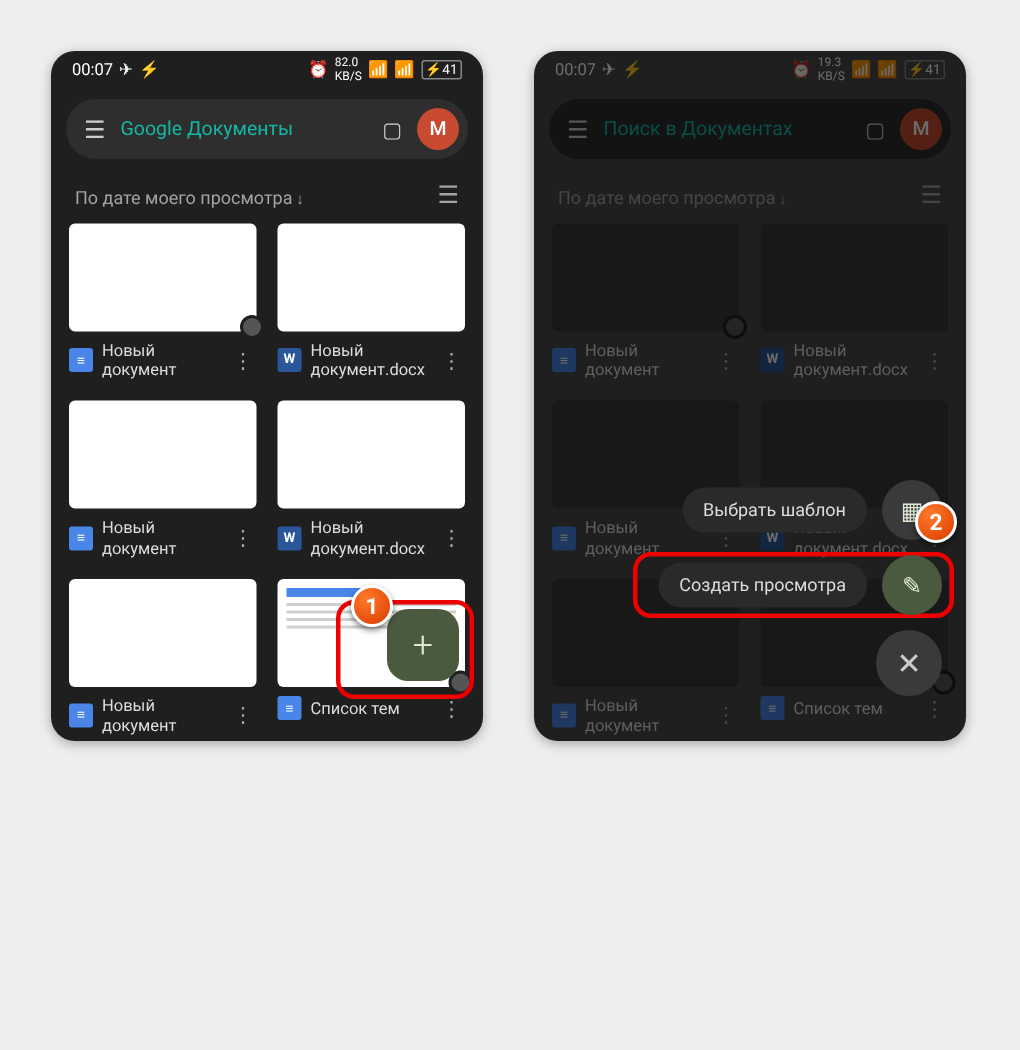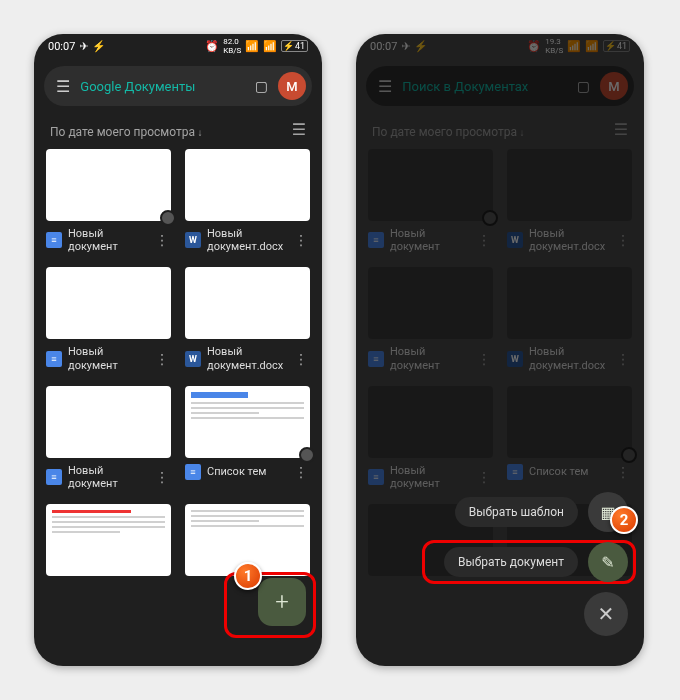--- a/index.html
+++ b/index.html
@@ -1,17 +1,17 @@
 <!DOCTYPE html>
 <html><head>
   <meta charset="utf-8">
   <style>
     * { margin: 0; padding: 0; box-sizing: border-box; }
     body { background: #eee; font-family: Roboto, Arial, sans-serif; display: flex; gap: 34px; padding: 34px; }
-    .phone { width: 288px; height: 632px; background: #1f1f1f; border-radius: 29px; overflow: hidden; position: relative; box-shadow: 0 2px 8px rgba(0,0,0,0.3); }
+    .phone { width: 288px; height: 460px; background: #1f1f1f; border-radius: 16px; overflow: hidden; position: relative; box-shadow: 0 2px 8px rgba(0,0,0,0.3); }
     .phone.dimmed .phone-content { filter: brightness(0.42); }
     .phone-content { width: 100%; height: 100%; position: relative; }
     .status-bar { height: 24px; display: flex; justify-content: space-between; align-items: center; padding: 0 14px; color: #fff; font-size: 11px; }
     .status-left, .status-right { display: flex; gap: 4px; align-items: center; }
     .search-bar { margin: 8px 10px; height: 40px; background: #2e2e2e; border-radius: 20px; display: flex; align-items: center; padding: 0 6px 0 12px; gap: 10px; }
     .hamburger { color: #ccc; font-size: 16px; }
     .search-input { flex: 1; color: #14b8a6; font-size: 13px; white-space: nowrap; overflow: hidden; }
     .folder-icon { color: #ccc; font-size: 14px; }
     .avatar { width: 28px; height: 28px; border-radius: 50%; background: #c84b31; color: #fff; display: flex; align-items: center; justify-content: center; font-size: 13px; font-weight: 500; }
     .sort-bar { display: flex; justify-content: space-between; align-items: flex-end; padding: 6px 16px 10px; color: #a3a3a3; font-size: 12px; }
@@ -248,21 +248,21 @@
       </div>
     </div>
   </div>
 
   <div class="action-menu">
     <div class="action-item">
       <div class="action-label">Выбрать шаблон</div>
       <div class="action-btn template">▦</div>
     </div>
     <div class="action-item">
-      <div class="action-label">Выбрать документ</div>
+      <div class="action-label">Создать просмотра</div>
       <div class="action-btn">✎</div>
     </div>
   </div>
   <div class="fab close">
     <span>✕</span>
   </div>
   <div class="highlight-box" style="bottom:82px;right:8px;width:214px;height:44px"></div>
   <div class="marker" style="bottom:132px;right:6px">2</div>
 </div>
 

